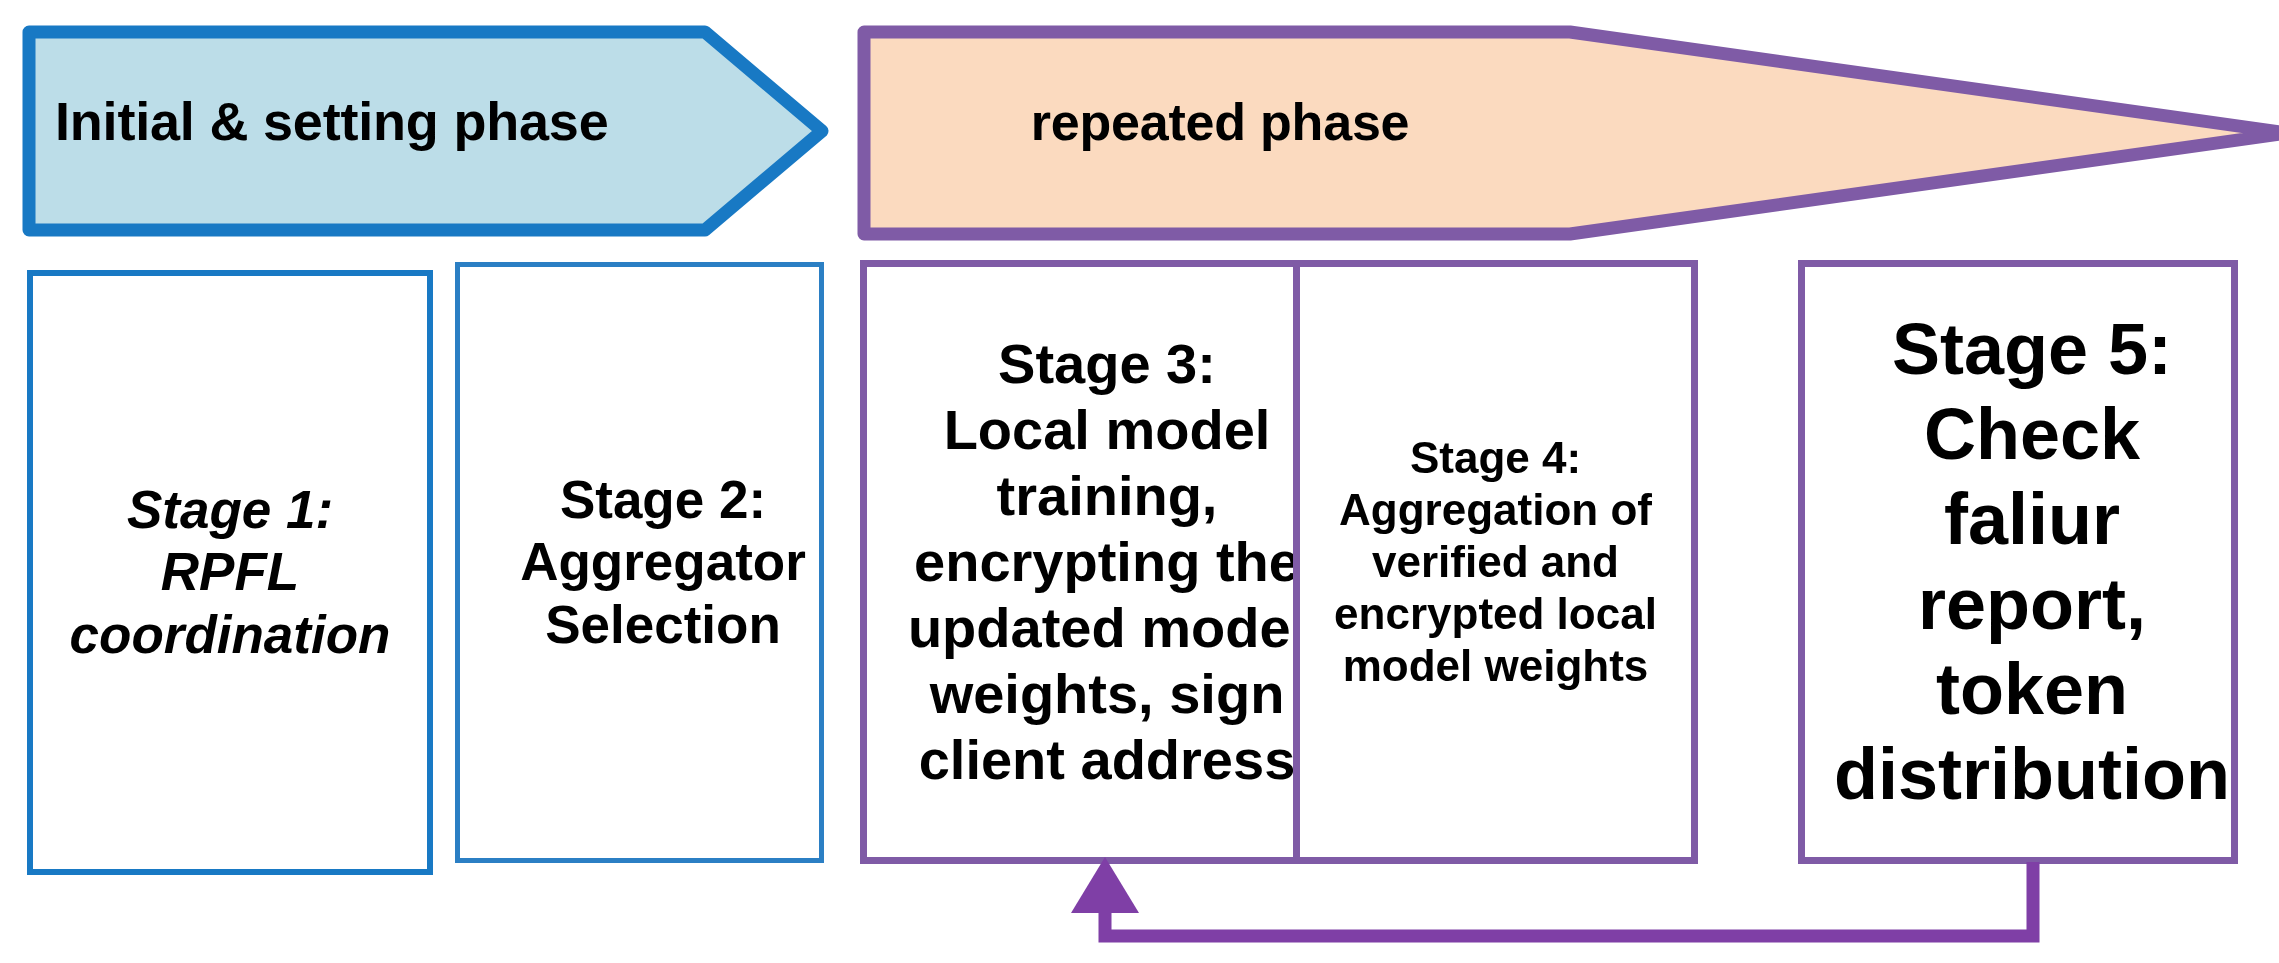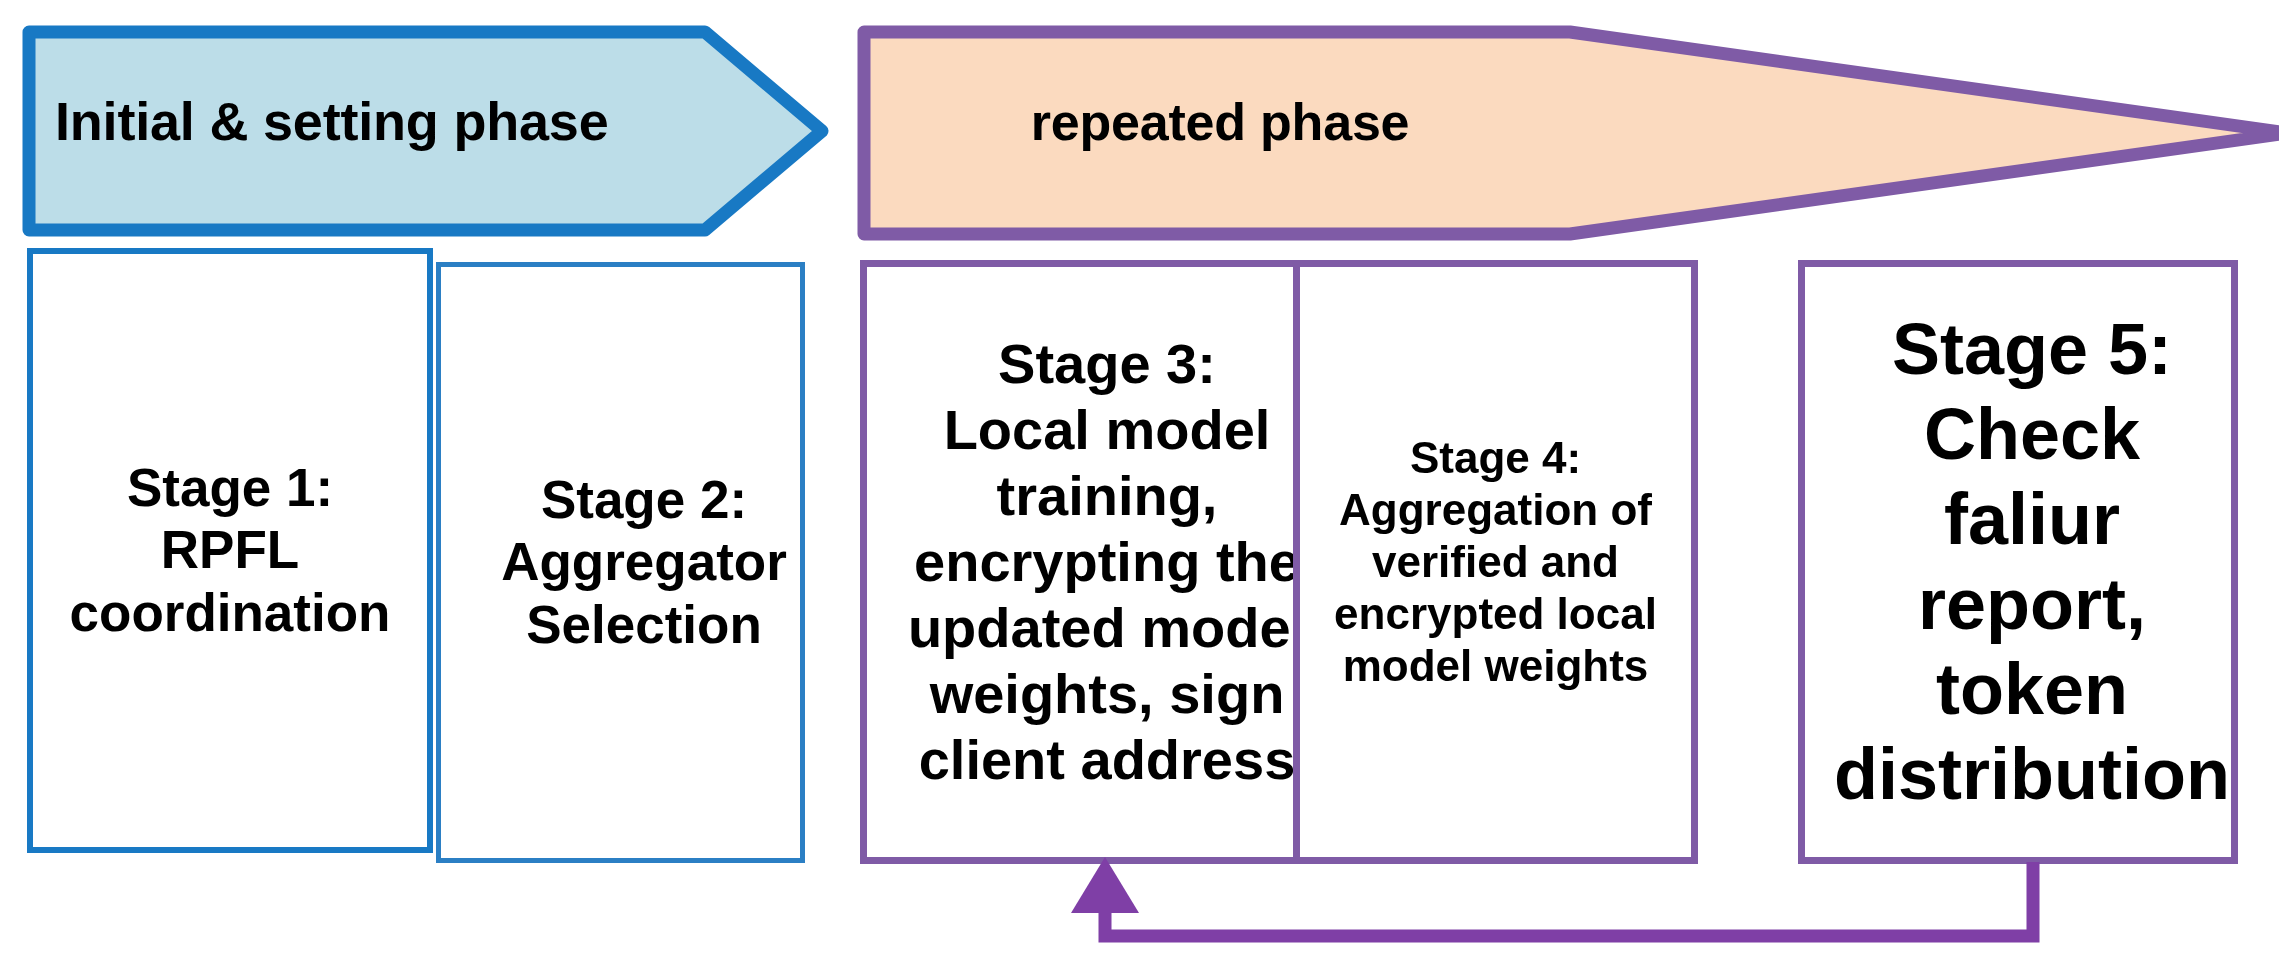--- a/index.html
+++ b/index.html
@@ -66,22 +66,22 @@
   }
   .stage-box .stage-text {
     display: block;
     white-space: pre-line;
     padding: 0 6px;
   }
   .blue-border { border: 6px solid #1879c4; }
   .blue-border-thin { border: 5px solid #2b7fc4; }
   .purple-border { border: 7px solid #7f5ba6; }
 
-  #stage-1 { left: 27px;   top: 248px; width: 406px; height: 605px; font-size: 53px; }
-  #stage-2 { left: 436px;  top: 262px; width: 369px; height: 601px; font-size: 53px; padding-left: 47px; }
+  #stage-1 { left: 27px;   top: 270px; width: 406px; height: 605px; font-size: 53px; font-style: italic; }
+  #stage-2 { left: 455px;  top: 262px; width: 369px; height: 601px; font-size: 53px; padding-left: 47px; }
   #stage-3 { left: 860px;  top: 260px; width: 494px; height: 604px; font-size: 56px; }
   #stage-4 { left: 1293px; top: 260px; width: 405px; height: 604px; font-size: 44px; }
   #stage-5 { left: 1798px; top: 260px; width: 440px; height: 604px; font-size: 72px; padding-left: 28px; }
 
   .feedback-svg {
     position: absolute;
     left: 0;
     top: 0;
     width: 2279px;
     height: 963px;

